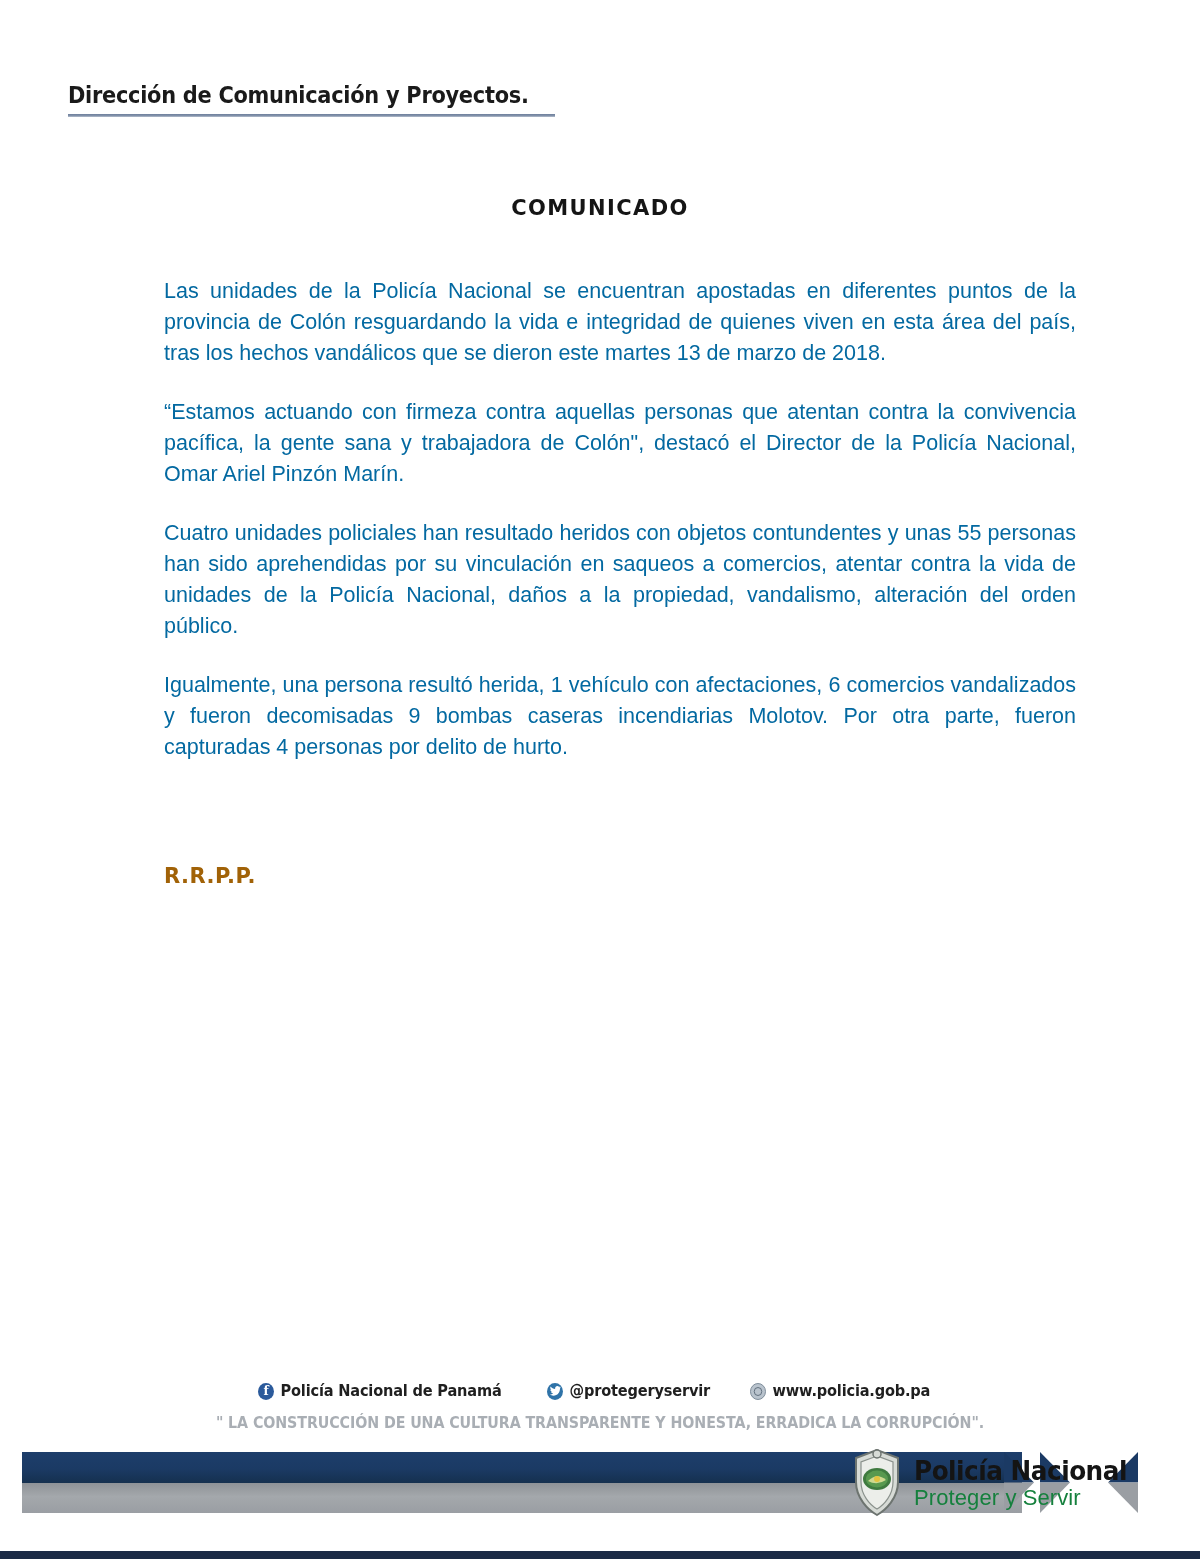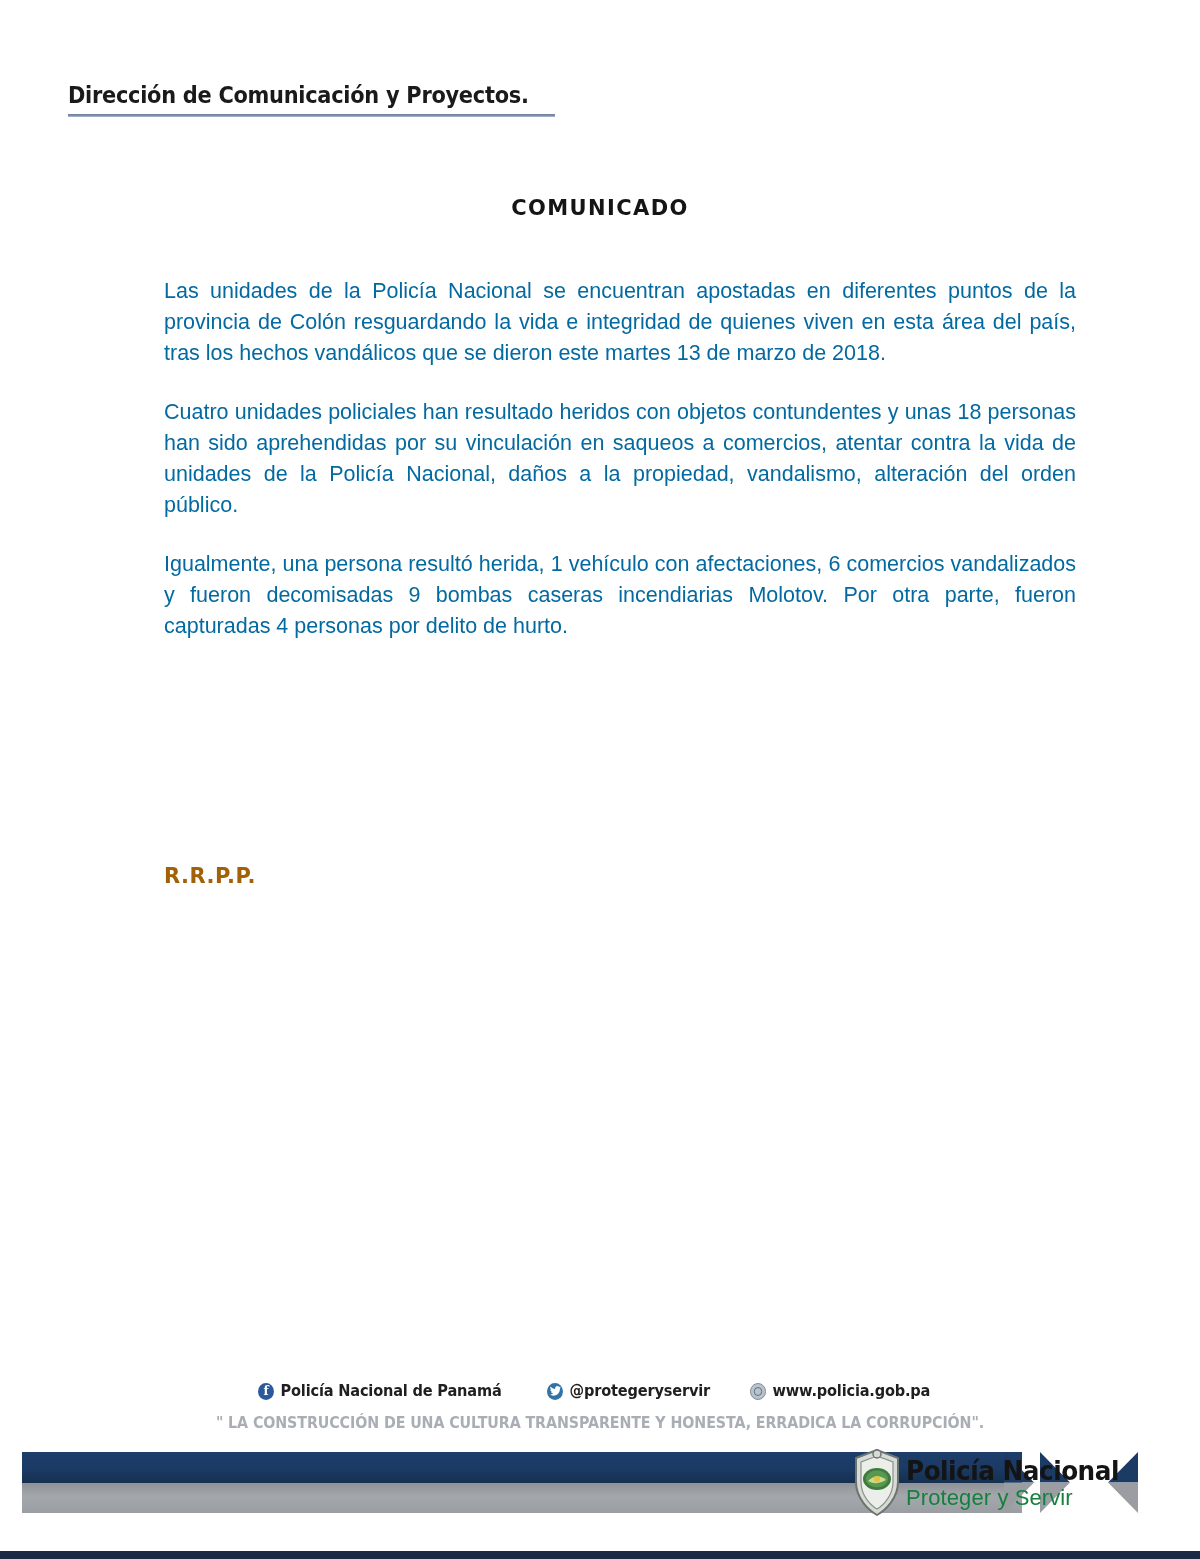--- a/index.html
+++ b/index.html
@@ -192,20 +192,21 @@
   .chev-1 { left: 1004px; top: 0px; }
   .chev-2 { left: 1040px; top: 0px; }
   .chev-left { left: 1094px; top: 0px; width: 62px; height: 61px; }
 
   .logo-block {
     position: absolute;
     left: 848px;
     top: -4px;
     display: flex;
     align-items: center;
+    gap: 8px;
   }
   .logo-text {
     display: flex;
     flex-direction: column;
     line-height: 1;
   }
   .logo-title {
     font-family: "DejaVu Sans", sans-serif;
     font-size: 26px;
     font-weight: bold;
@@ -238,21 +239,22 @@
 
 <div id="page">
 
   <div class="dept-heading">Dirección de Comunicación y Proyectos.</div>
   <div class="dept-underline"></div>
 
   <div class="doc-title">COMUNICADO</div>
 
   <div class="body-block">
     <p>Las unidades de la Policía Nacional se encuentran apostadas en diferentes puntos de la provincia de Colón resguardando la vida e integridad de quienes viven en esta área del país, tras los hechos vandálicos que se dieron este martes 13 de marzo de 2018.</p>
-    <p>Cuatro unidades policiales han resultado heridos con objetos contundentes y unas 18 personas han sido aprehendidas por su vinculación en saqueos a comercios, atentar contra la vida de unidades de la Policía Nacional, daños a la propiedad, vandalismo, alteración del orden público.</p>
+    <p>“Estamos actuando con firmeza contra aquellas personas que atentan contra la convivencia pacífica, la gente sana y trabajadora de Colón", destacó el Director de la Policía Nacional, Omar Ariel Pinzón Marín.</p>
+    <p>Cuatro unidades policiales han resultado heridos con objetos contundentes y unas 55 personas han sido aprehendidas por su vinculación en saqueos a comercios, atentar contra la vida de unidades de la Policía Nacional, daños a la propiedad, vandalismo, alteración del orden público.</p>
     <p>Igualmente, una persona resultó herida, 1 vehículo con afectaciones, 6 comercios vandalizados y fueron decomisadas 9 bombas caseras incendiarias Molotov. Por otra parte, fueron capturadas 4 personas por delito de hurto.</p>
   </div>
 
   <div class="signature">R.R.P.P.</div>
 
   <div class="social-row">
     <div class="social-item">
       <span class="ico ico-fb">f</span>
       <span>Policía Nacional de Panamá</span>
     </div>

